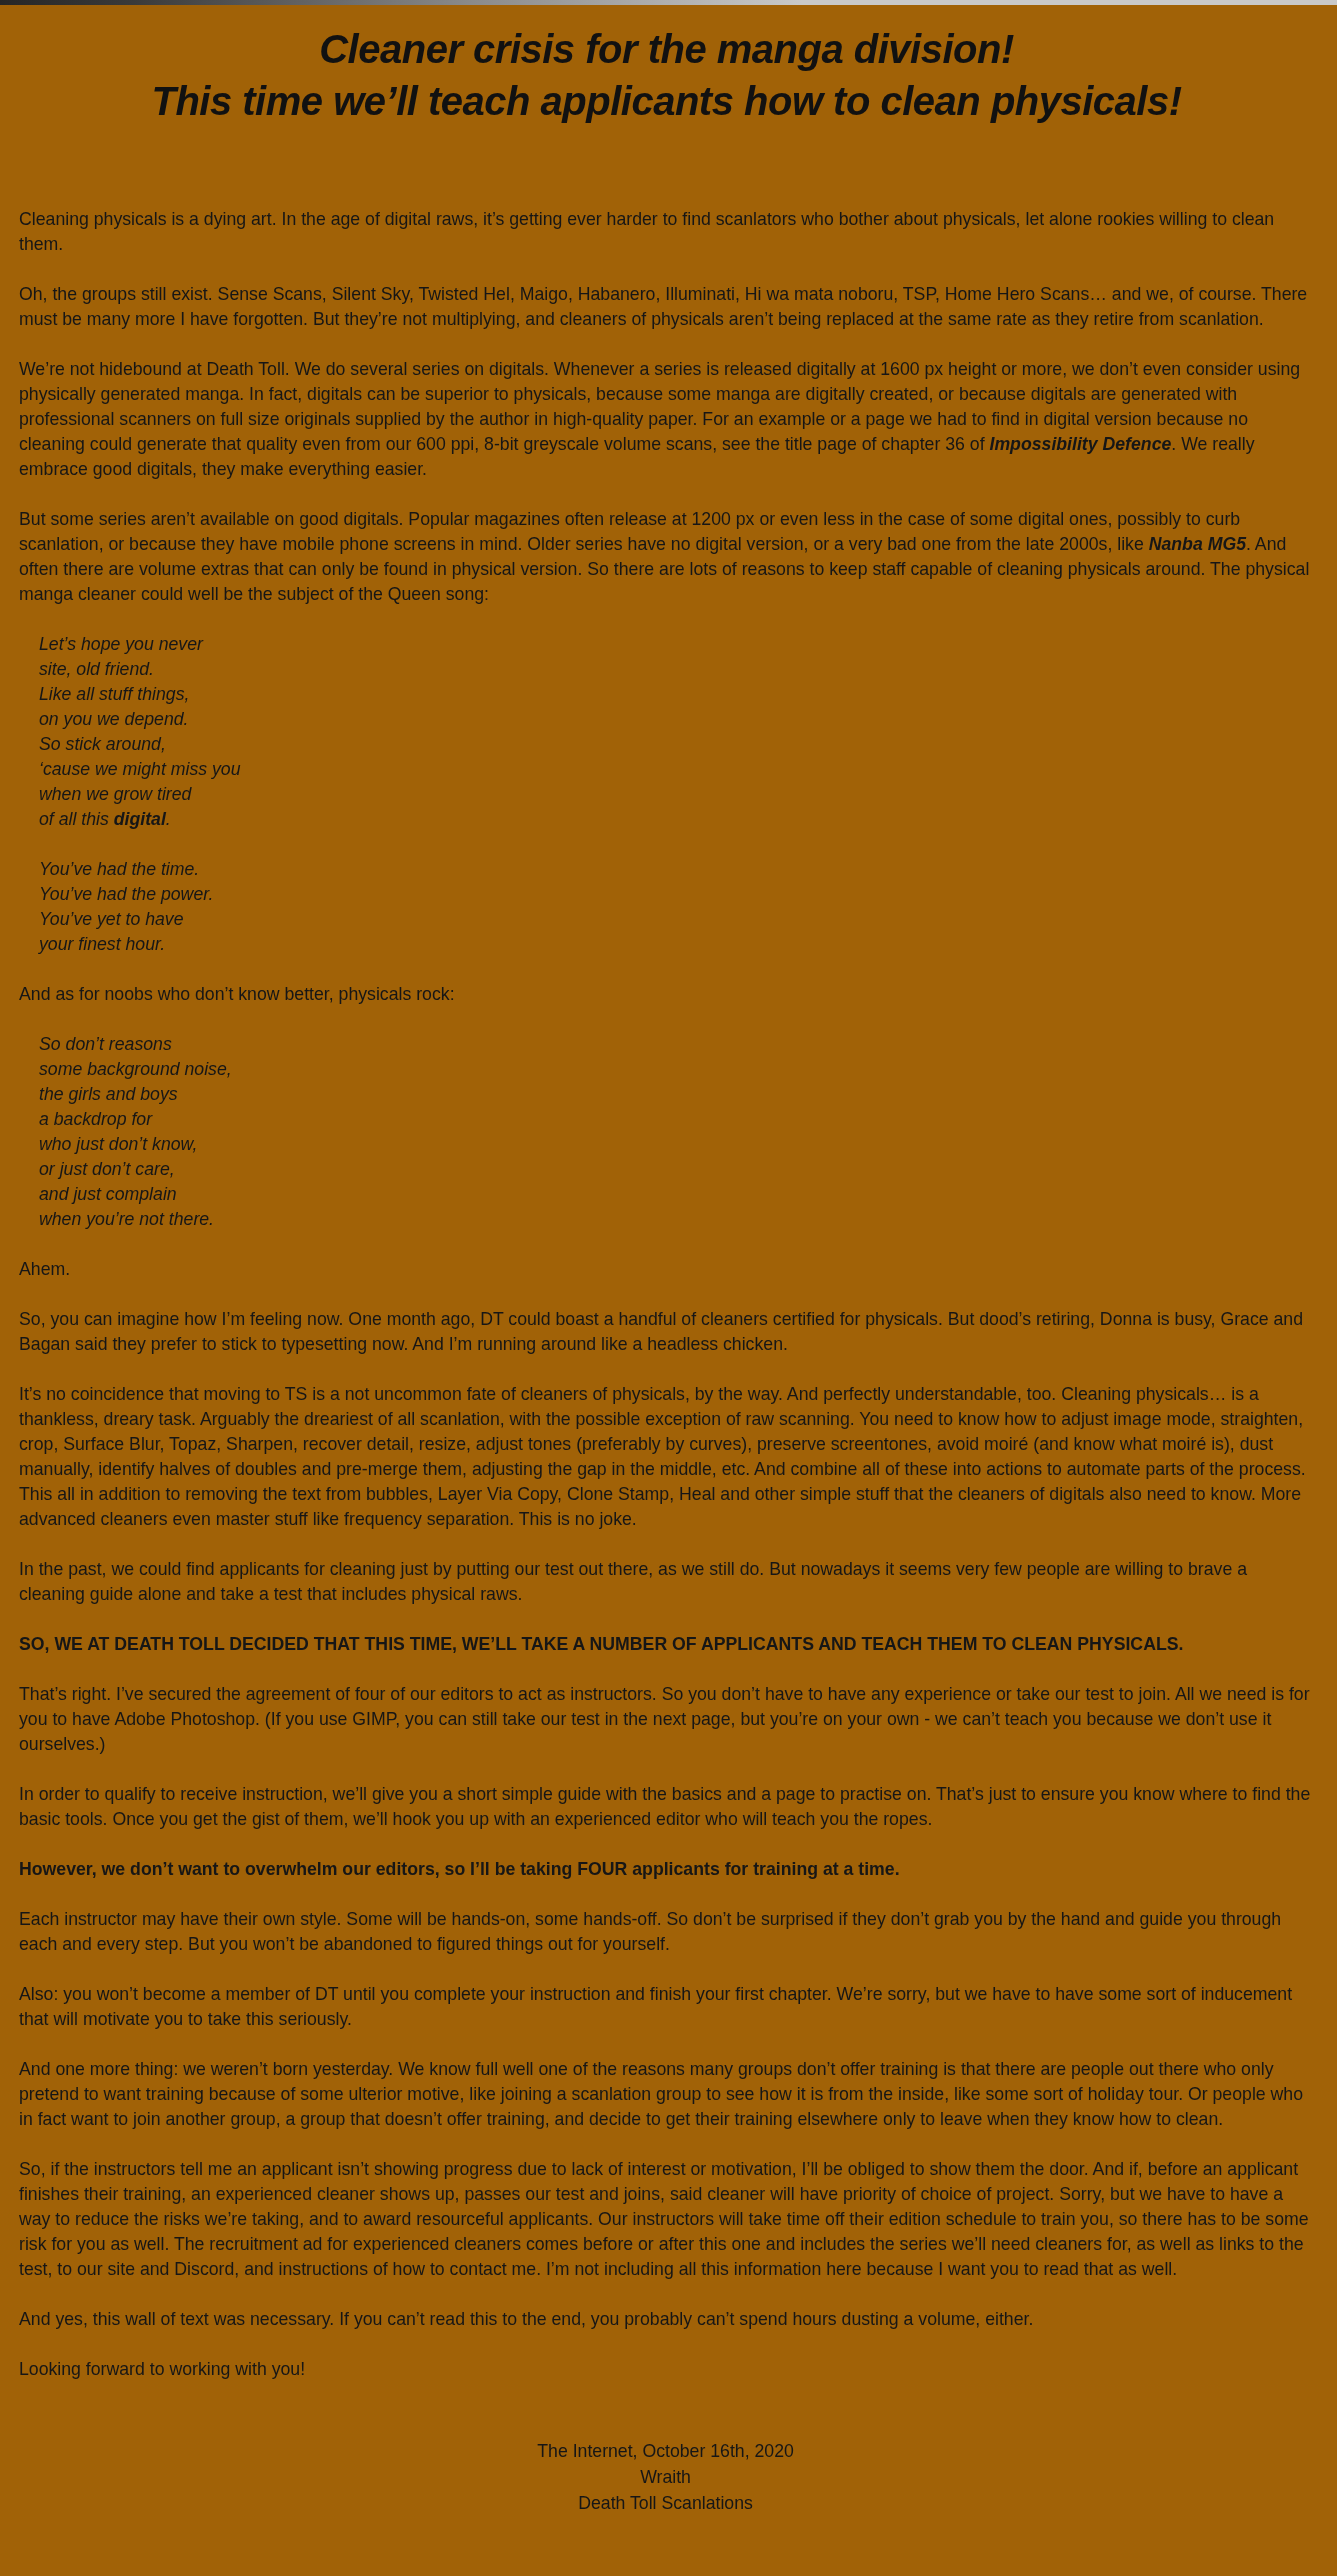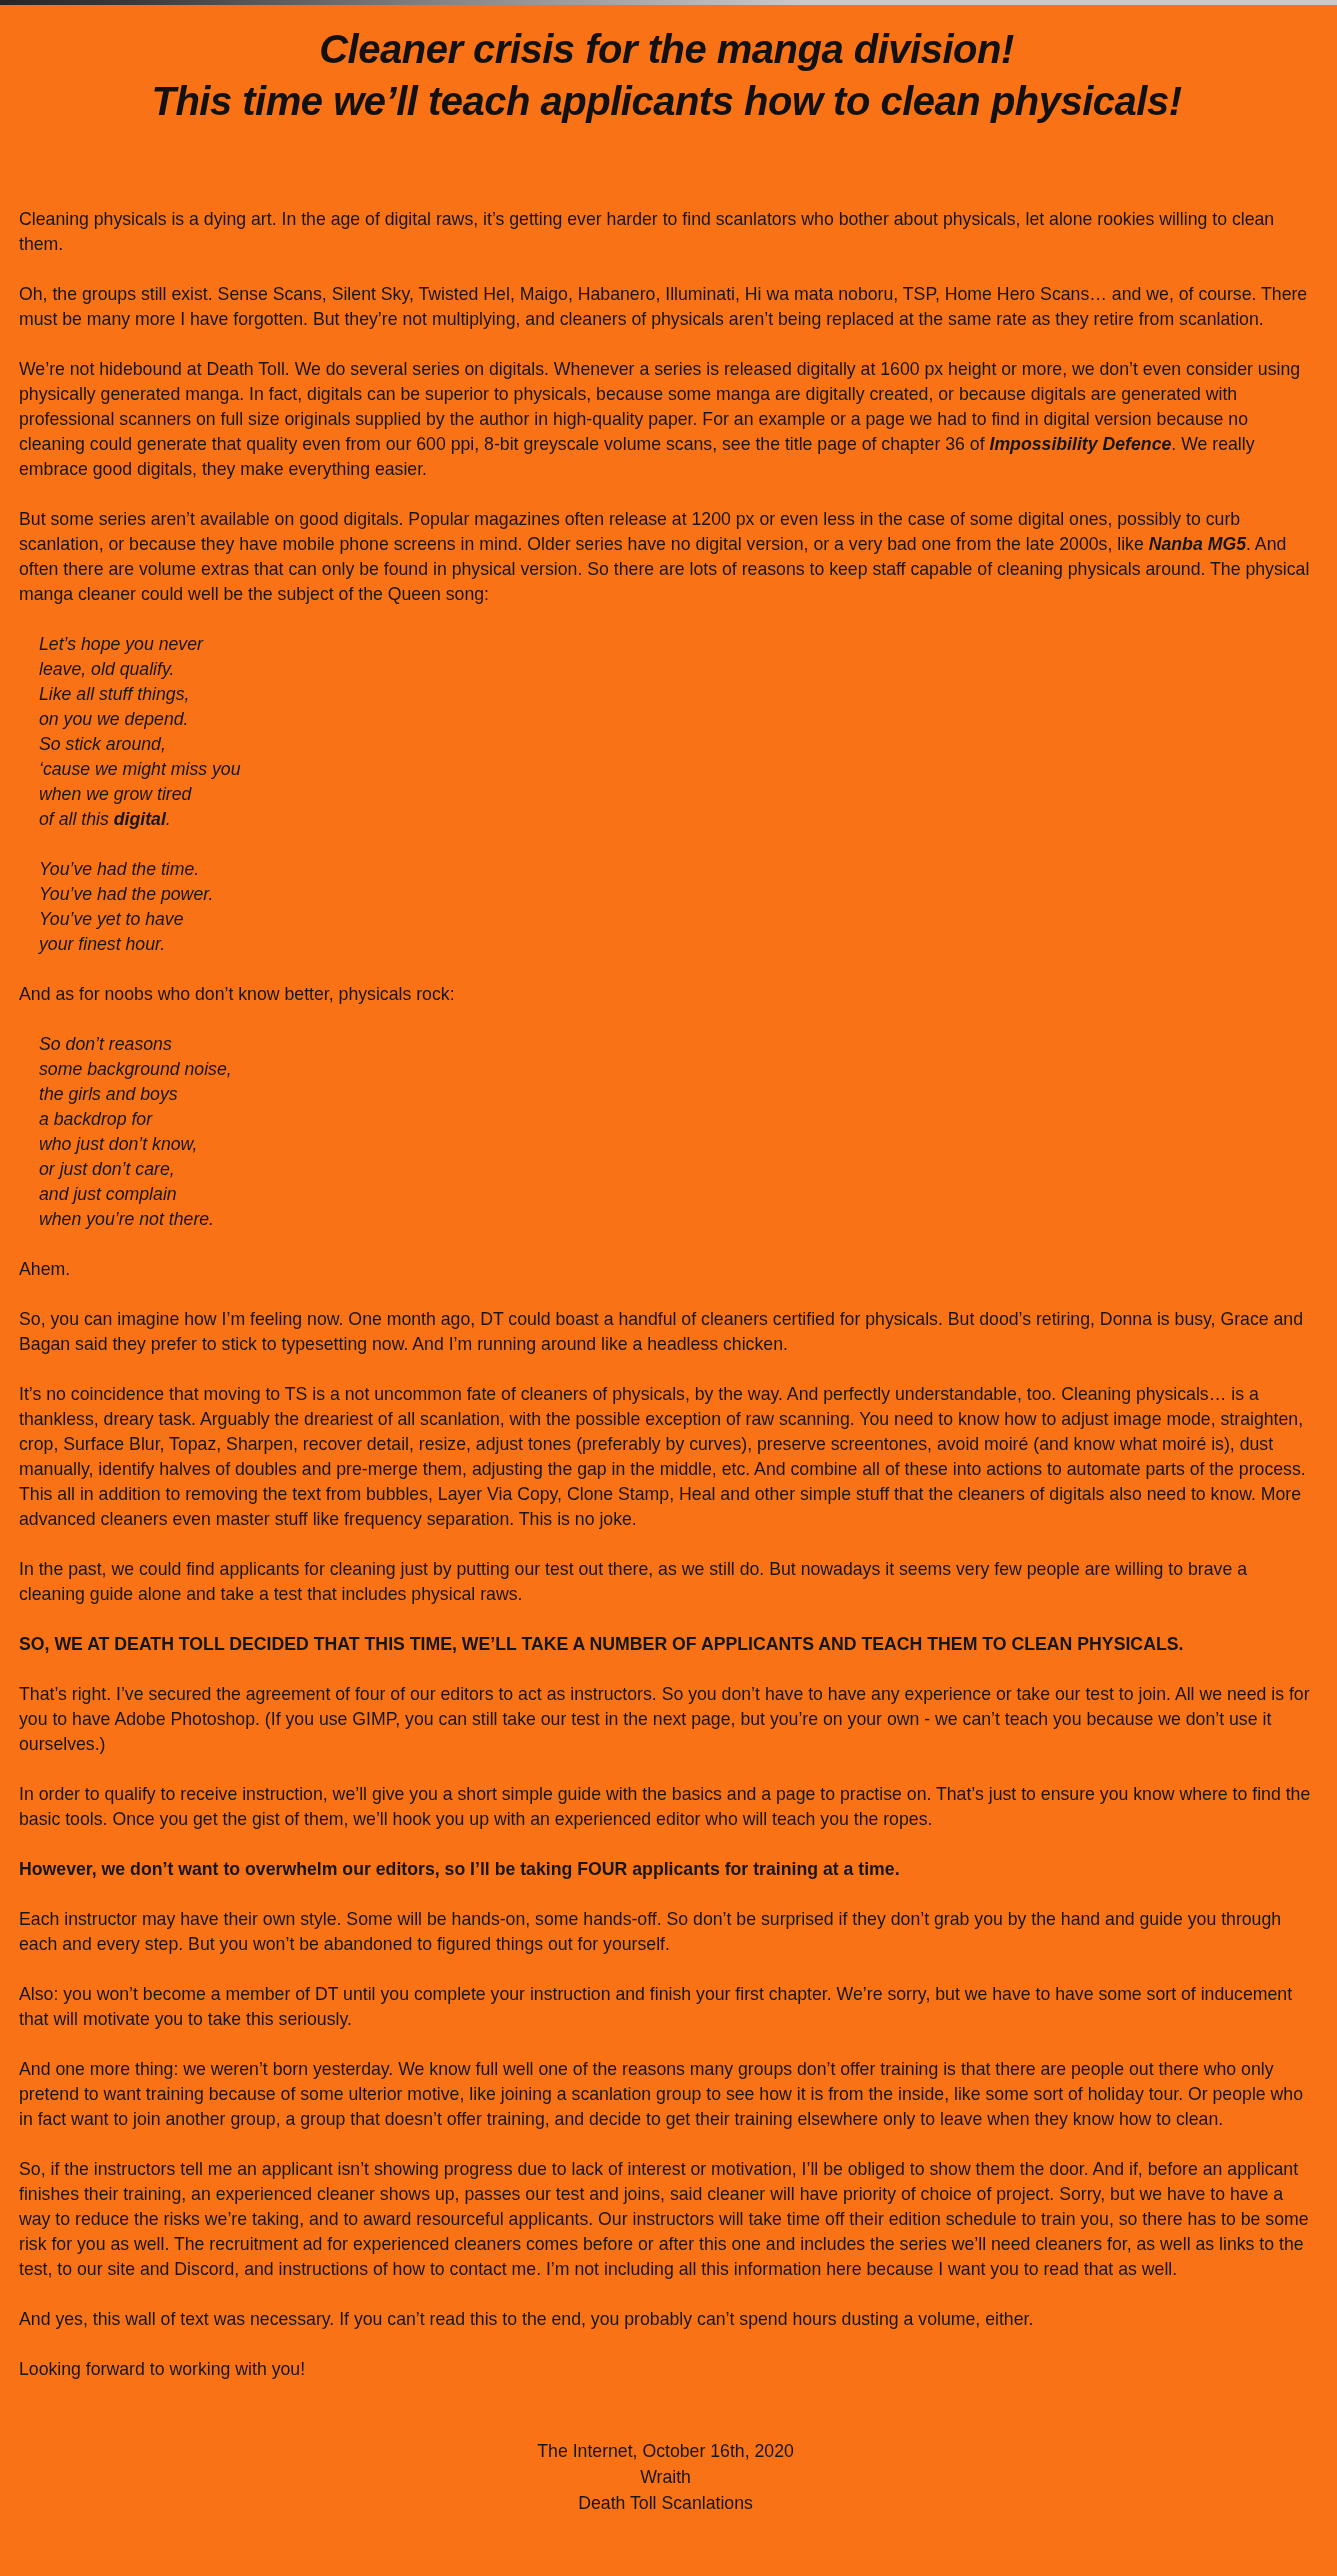--- a/index.html
+++ b/index.html
@@ -5,21 +5,21 @@
   html, body {
     margin: 0;
     padding: 0;
     background: #ffffff;
     color: #161616;
     font-family: "Liberation Sans", sans-serif;
   }
   .canvas {
     width: 1337px;
     min-height: 2576px;
-    background: #f97316;
+    background: #a16207;
     box-sizing: border-box;
     position: relative;
   }
   .top-edge {
     height: 4.6px;
     background: linear-gradient(90deg, #262626 0%, #3a3a3a 10%, #8a8a8a 35%, #c9c9c9 60%, #c9c9c9 100%);
   }
   .page {
     padding: 9.3px 15px 28px 11px;
   }
@@ -68,21 +68,21 @@
       <span class="title-line">This time we’ll teach applicants how to clean physicals!</span>
     </h1>
 
     <div id="doc-body">
         <p><span>Cleaning physicals is a dying art. In the age of digital raws, it’s getting ever harder to find scanlators who bother about physicals, let alone rookies willing to clean them.</span></p>
         <p><span>Oh, the groups still exist. Sense Scans, Silent Sky, Twisted Hel, Maigo, Habanero, Illuminati, Hi wa mata noboru, TSP, Home Hero Scans… and we, of course. There must be many more I have forgotten. But they’re not multiplying, and cleaners of physicals aren’t being replaced at the same rate as they retire from scanlation.</span></p>
         <p><span>We’re not hidebound at Death Toll. We do several series on digitals. Whenever a series is released digitally at 1600 px height or more, we don’t even consider using physically generated manga. In fact, digitals can be superior to physicals, because some manga are digitally created, or because digitals are generated with professional scanners on full size originals supplied by the author in high-quality paper. For an example or a page we had to find in digital version because no cleaning could generate that quality even from our 600 ppi, 8-bit greyscale volume scans, see the title page of chapter 36 of </span><strong class="bi">Impossibility Defence</strong><span>. We really embrace good digitals, they make everything easier.</span></p>
         <p><span>But some series aren’t available on good digitals. Popular magazines often release at 1200 px or even less in the case of some digital ones, possibly to curb scanlation, or because they have mobile phone screens in mind. Older series have no digital version, or a very bad one from the late 2000s, like </span><strong class="bi">Nanba MG5</strong><span>. And often there are volume extras that can only be found in physical version. So there are lots of reasons to keep staff capable of cleaning physicals around. The physical manga cleaner could well be the subject of the Queen song:</span></p>
         <div class="quote">
           <div class="quote-line"><span>Let’s hope you never</span></div>
-          <div class="quote-line"><span>leave, old qualify.</span></div>
+          <div class="quote-line"><span>site, old friend.</span></div>
           <div class="quote-line"><span>Like all stuff things,</span></div>
           <div class="quote-line"><span>on you we depend.</span></div>
           <div class="quote-line"><span>So stick around,</span></div>
           <div class="quote-line"><span>‘cause we might miss you</span></div>
           <div class="quote-line"><span>when we grow tired</span></div>
           <div class="quote-line"><span>of all this </span><strong>digital</strong><span>.</span></div>
         </div>
         <div class="quote">
           <div class="quote-line"><span>You’ve had the time.</span></div>
           <div class="quote-line"><span>You’ve had the power.</span></div>

